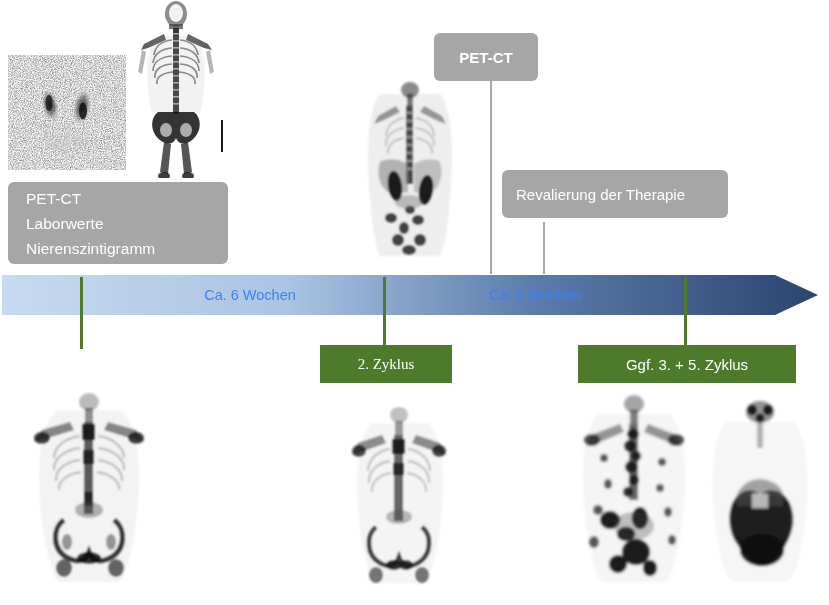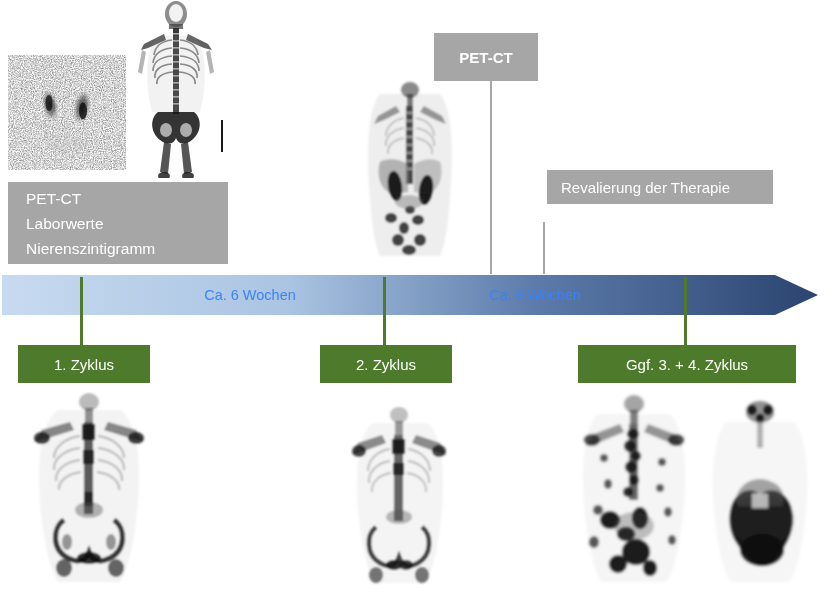--- a/index.html
+++ b/index.html
@@ -12,30 +12,31 @@
 
   
   .gray-box{
     position:absolute;
     background:#a6a6a6;
     color:#ffffff;
     display:flex;
     flex-direction:column;
     justify-content:center;
     box-sizing:border-box;
+    border-radius:6px;
   }
   .gray-box .line{
     font-size:15.5px;
     line-height:25px;
     white-space:nowrap;
   }
   #box-pretherapy{left:8px;top:182px;width:220px;height:82px;padding:6px 0 6px 18px;}
   #box-petct{left:434px;top:33px;width:104px;height:48px;align-items:center;}
   #box-petct .line{font-weight:bold;font-size:15px;}
-  #box-reval{left:547px;top:170px;width:226px;height:34px;padding-left:14px;}
+  #box-reval{left:502px;top:170px;width:226px;height:48px;padding-left:14px;}
   #box-reval .line{font-size:15px;}
 
   
   .gray-line{position:absolute;background:#a6a6a6;width:2px;}
   #line-petct{left:490px;top:81px;height:193px;}
   #line-reval{left:543px;top:222px;height:52px;}
   #line-dark{position:absolute;left:221px;top:120px;width:2px;height:32px;background:#1a1a1a;}
 
   
   #timeline{position:absolute;left:2px;top:275px;width:816px;height:40px;}
@@ -52,21 +53,21 @@
   #gl-1{left:80px;top:277px;height:72px;}
   #gl-2{left:383px;top:277px;height:72px;}
   #gl-3{left:684px;top:277px;height:72px;}
 
   .green-box{
     position:absolute;height:38px;background:#4e7a2c;
     display:flex;align-items:center;justify-content:center;
     color:#ffffff;font-size:15px;box-sizing:border-box;
   }
   #cycle-1{left:18px;top:345px;width:132px;}
-  #cycle-2{left:320px;top:345px;width:132px;}
+  #cycle-2{left:320px;top:345px;width:132px;font-family:Liberation Serif, serif;}
   #cycle-3{left:578px;top:345px;width:218px;}
 
   
   .scan{position:absolute;background:#ffffff;}
   .scan svg{display:block;width:100%;height:100%;}
 
   #scan-kidney{left:8px;top:55px;width:118px;height:115px;}
   #scan-bone-top{left:128px;top:0px;width:96px;height:178px;}
   #scan-petct-center{left:358px;top:78px;width:104px;height:182px;}
   #scan-bl{left:12px;top:392px;width:154px;height:192px;}
@@ -414,23 +415,20 @@
     <path d="M0 0 L773 0 L816 20 L773 40 L0 40 Z" fill="url(#tlgrad)"></path>
   </svg>
 
   <div class="tl-label" id="tl-label-1">Ca. 6 Wochen</div>
   <div class="tl-label" id="tl-label-2">Ca. 6 Wochen</div>
 
   <div class="green-line" id="gl-1"></div>
   <div class="green-line" id="gl-2"></div>
   <div class="green-line" id="gl-3"></div>
 
-  <div class="green-box" id="cycle-1">
-    <span>1. Zyklus</span>
-  </div>
   <div class="green-box" id="cycle-2">
     <span>2. Zyklus</span>
   </div>
   <div class="green-box" id="cycle-3">
-    <span>Ggf. 3. + 4. Zyklus</span>
+    <span>Ggf. 3. + 5. Zyklus</span>
   </div>
 
 </div>
 
 </body></html>

